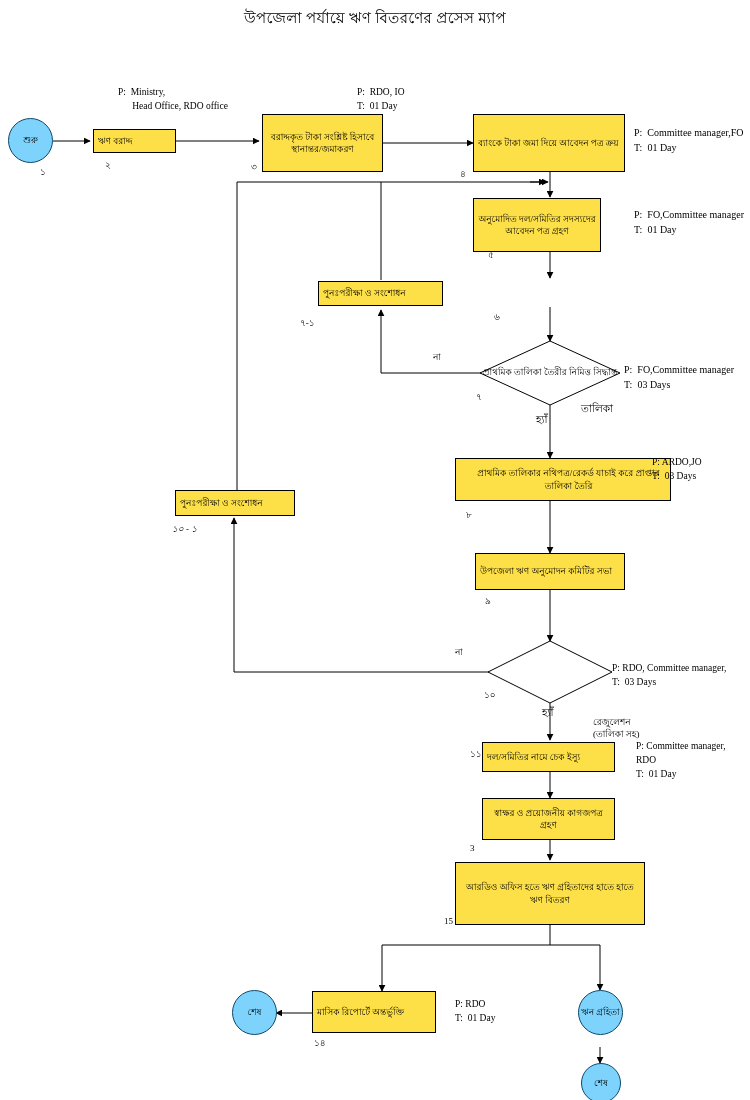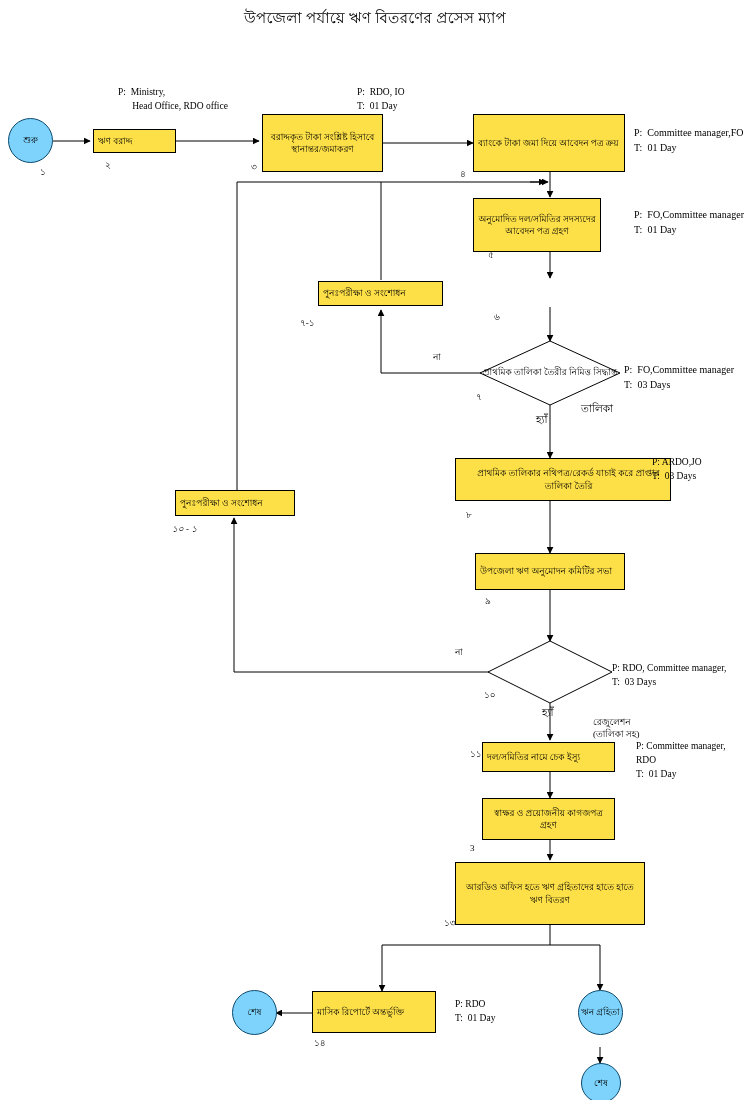--- a/index.html
+++ b/index.html
@@ -229,21 +229,21 @@
   <div class="step-num" style="left:470px; top:747px;">১১</div>
 
   <div class="node" style="left:482px; top:798px; width:133px; height:42px;">
     <span>স্বাক্ষর ও প্রয়োজনীয় কাগজপত্র গ্রহণ</span>
   </div>
   <div class="step-num" style="left:470px; top:843px;">3</div>
 
   <div class="node" style="left:455px; top:862px; width:190px; height:63px;">
     <span>আরডিও অফিস হতে ঋণ  গ্রহিতাদের হাতে হাতে ঋণ  বিতরণ</span>
   </div>
-  <div class="step-num" style="left:444px; top:916px;">১৩</div>
+  <div class="step-num" style="left:444px; top:916px;">15</div>
 
   <div class="node" style="left:312px; top:991px; width:124px; height:42px;">
     <span>মাসিক রিপোর্টে অন্তর্ভুক্তি</span>
   </div>
   <div class="step-num" style="left:314px; top:1036px;">১৪</div>
 
   <div class="circle" style="left:232px; top:990px; width:45px; height:45px;">
     <span>শেষ</span>
   </div>
 

